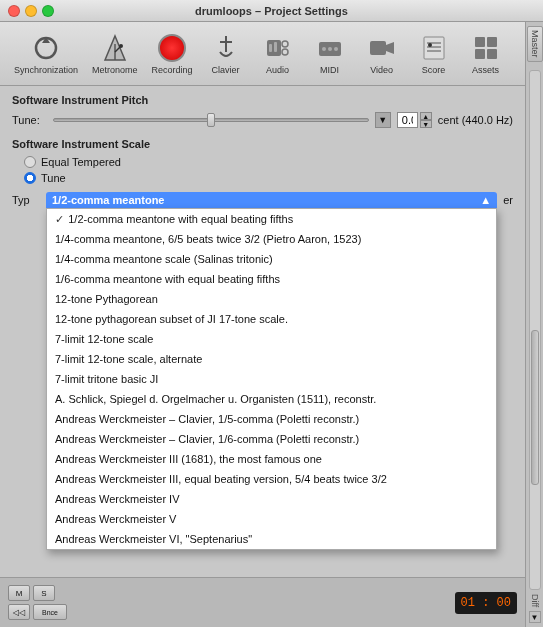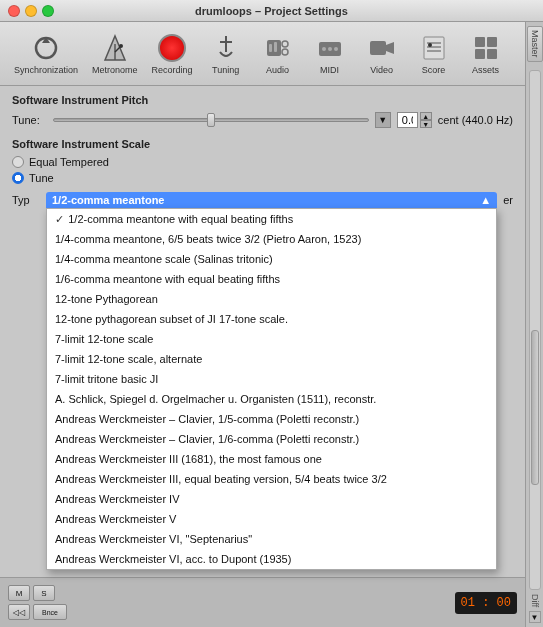--- a/index.html
+++ b/index.html
@@ -171,20 +171,21 @@
       white-space: nowrap;
     }
 
     
     .scale-section { margin-bottom: 8px; }
     .radio-row {
       display: flex;
       align-items: center;
       gap: 5px;
       margin-bottom: 4px;
+      margin-left: 12px;
     }
     .radio-circle {
       width: 12px; height: 12px;
       border-radius: 50%;
       border: 1px solid #888;
       background: #ddd;
       flex-shrink: 0;
     }
     .radio-circle.selected {
       background: radial-gradient(circle, #fff 3px, #1a6be0 3px, #1a6be0);
@@ -401,21 +402,21 @@
     </div>
 
     <div class="toolbar-item">
       <div class="icon-area">
         <svg width="28" height="28" viewBox="0 0 28 28">
           <line x1="14" y1="2" x2="14" y2="18" stroke="#555" stroke-width="2"></line>
           <line x1="8" y1="8" x2="20" y2="8" stroke="#555" stroke-width="2"></line>
           <path d="M8 18 Q14 26 20 18" stroke="#555" stroke-width="2" fill="none"></path>
         </svg>
       </div>
-      <span class="item-label">Tuning</span>
+      <span class="item-label">Clavier</span>
     </div>
 
     <div class="toolbar-item">
       <div class="icon-area">
         <svg width="28" height="28" viewBox="0 0 28 28">
           <rect x="3" y="6" width="14" height="16" rx="2" fill="#777"></rect>
           <rect x="5" y="10" width="3" height="8" rx="1" fill="#aaa"></rect>
           <rect x="10" y="8" width="3" height="10" rx="1" fill="#aaa"></rect>
           <circle cx="21" cy="10" r="3" fill="none" stroke="#777" stroke-width="1.5"></circle>
           <circle cx="21" cy="18" r="3" fill="none" stroke="#777" stroke-width="1.5"></circle>
@@ -559,23 +560,20 @@
             </div>
             <div class="dropdown-item">
               <span>Andreas Werckmeister IV</span>
             </div>
             <div class="dropdown-item">
               <span>Andreas Werckmeister V</span>
             </div>
             <div class="dropdown-item">
               <span>Andreas Werckmeister VI, "Septenarius"</span>
             </div>
-            <div class="dropdown-item">
-              <span>Andreas Werckmeister VI, acc. to Dupont (1935)</span>
-            </div>
 
           </div>
         </div>
         <span style="font-size:11px; margin-left:2px;">er</span>
       </div>
 
     </div>
   </div>
 
   <div class="right-panel">

